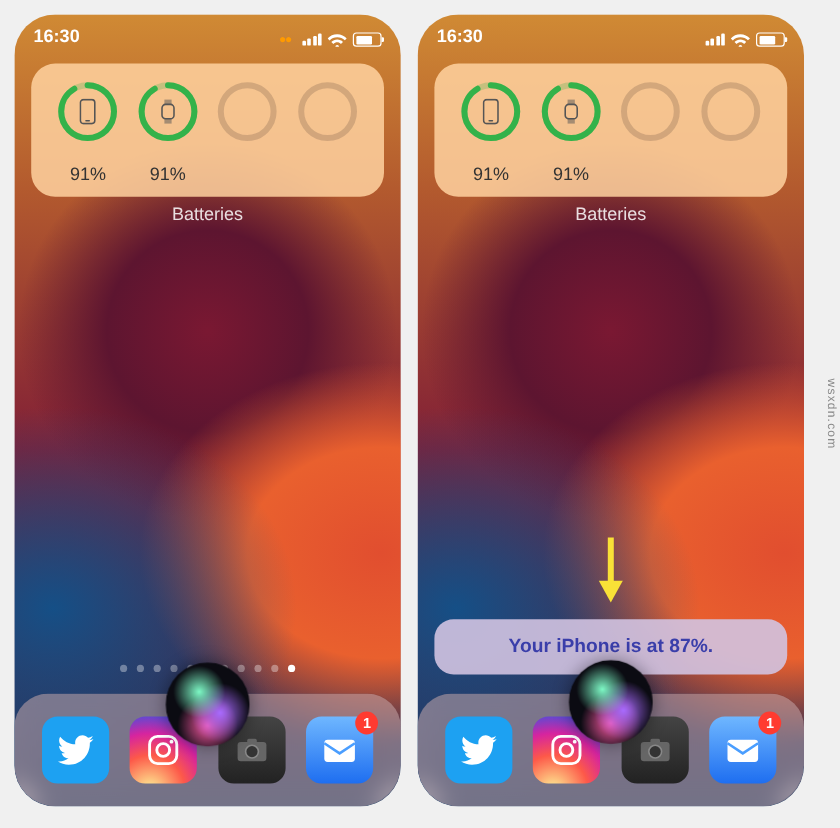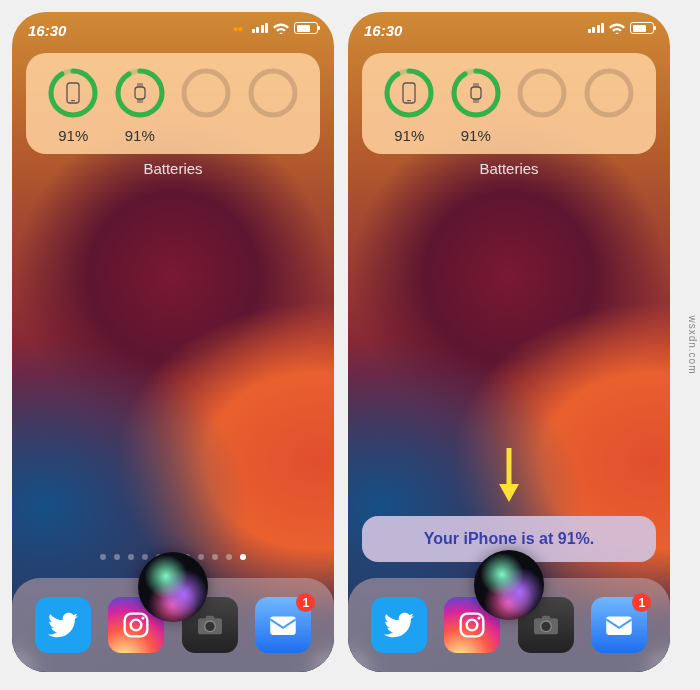--- a/index.html
+++ b/index.html
@@ -20,41 +20,41 @@
       overflow: hidden;
       position: relative;
       background:
         radial-gradient(ellipse 290px 240px at 10% 75%, #154f86 0%, transparent 70%),
         radial-gradient(ellipse 280px 220px at 95% 68%, #e14e2f 0%, #e9602e 40%, transparent 72%),
         radial-gradient(circle 210px at 50% 40%, #7a1832 0%, #5d1530 40%, transparent 75%),
         linear-gradient(180deg, #d08a34 0%, #b35a2e 22%, #811f36 55%, #14355f 100%);
       color: #fff;
     }
     
-    .status { display: flex; justify-content: space-between; align-items: flex-start; padding: 10px 16px 4px; font-size: 15px; font-weight: 600; font-style: italic; }
+    .status { display: flex; justify-content: space-between; align-items: flex-end; padding: 10px 16px 4px; font-size: 15px; font-weight: 600; }
     .status-right { display: flex; gap: 5px; align-items: center; }
     .oi { font-size: 10px; color: #ff9a00; letter-spacing: -1px; margin-right: 4px; }
     .bars { display: flex; gap: 1.5px; align-items: flex-end; }
     .bars span { width: 3px; background: #fff; border-radius: 1px; }
     .bars span:nth-child(1){height:4px;} .bars span:nth-child(2){height:6px;} .bars span:nth-child(3){height:8px;} .bars span:nth-child(4){height:10px;}
     .wifi svg { display: block; }
     .batt { position: relative; width: 24px; height: 12px; border: 1.5px solid #fff; border-radius: 3px; }
     .batt::after { content:""; position:absolute; right:-3px; top:3px; width:2px; height:4px; background:#fff; border-radius:0 1px 1px 0; }
     .batt .fill { position:absolute; inset:1.5px; width:60%; background:#fff; border-radius:1px; }
 
     
     .widget {
       margin: 10px 14px 4px;
       background: rgba(255, 210, 160, 0.85);
       border-radius: 20px;
       padding: 14px 16px 10px;
       display: flex;
       gap: 4px;
     }
-    .wcell { flex: 1; display: flex; flex-direction: column; align-items: center; gap: 8px; }
+    .wcell { flex: 1; display: flex; flex-direction: column; align-items: center; gap: 18px; }
     .ring { position: relative; width: 52px; height: 52px; }
     .ring svg { display: block; }
     .ring .glyph { position: absolute; inset: 0; display: flex; align-items: center; justify-content: center; }
     .pct { font-size: 15px; font-weight: 500; color: #333; }
     .widget-label { text-align: center; font-size: 15px; color: rgba(255,255,255,0.85); margin-top: 6px; }
 
     
     .dots { position: absolute; bottom: 112px; left: 0; right: 0; display: flex; justify-content: center; gap: 8px; }
     .dots span { width: 6px; height: 6px; border-radius: 50%; background: rgba(255,255,255,0.35); }
     .dots span.active { background: #fff; }
@@ -275,21 +275,21 @@
   <div class="widget-label">Batteries</div>
 
   <div class="arrow">
     <svg width="28" height="60" viewBox="0 0 28 60">
       <line x1="14" y1="4" x2="14" y2="42" stroke="#f9e137" stroke-width="5"></line>
       <polygon points="14,58 4,40 24,40" fill="#f9e137"></polygon>
     </svg>
   </div>
 
   <div class="siri-bubble" style="color:#3a3eaa;">
-    <span>Your iPhone is at 91%.</span>
+    <span>Your iPhone is at 87%.</span>
   </div>
 
   <div class="dock">
     <div class="app twitter">
       <svg width="30" height="30" viewBox="0 0 24 24">
           <path fill="#fff" d="M24 4.6c-.9.4-1.8.7-2.8.8 1-.6 1.8-1.6 2.2-2.7-1 .6-2 1-3.1 1.2C19.3 2.8 18 2.2 16.6 2.2c-2.7 0-4.9 2.2-4.9 4.9 0 .4 0 .8.1 1.1C7.7 8 4.1 6.1 1.7 3.1c-.4.7-.7 1.6-.7 2.5 0 1.7.9 3.2 2.2 4.1-.8 0-1.6-.2-2.2-.6v.1c0 2.4 1.7 4.4 3.9 4.8-.4.1-.8.2-1.3.2-.3 0-.6 0-.9-.1.6 2 2.4 3.4 4.6 3.4-1.7 1.3-3.8 2.1-6.1 2.1-.4 0-.8 0-1.2-.1C2.2 20.9 4.8 21.8 7.5 21.8c9.1 0 14-7.5 14-14v-.6c1-.7 1.8-1.6 2.5-2.6z"></path>
         </svg>
     </div>
     <div class="app insta">
       <svg width="32" height="32" viewBox="0 0 24 24">

